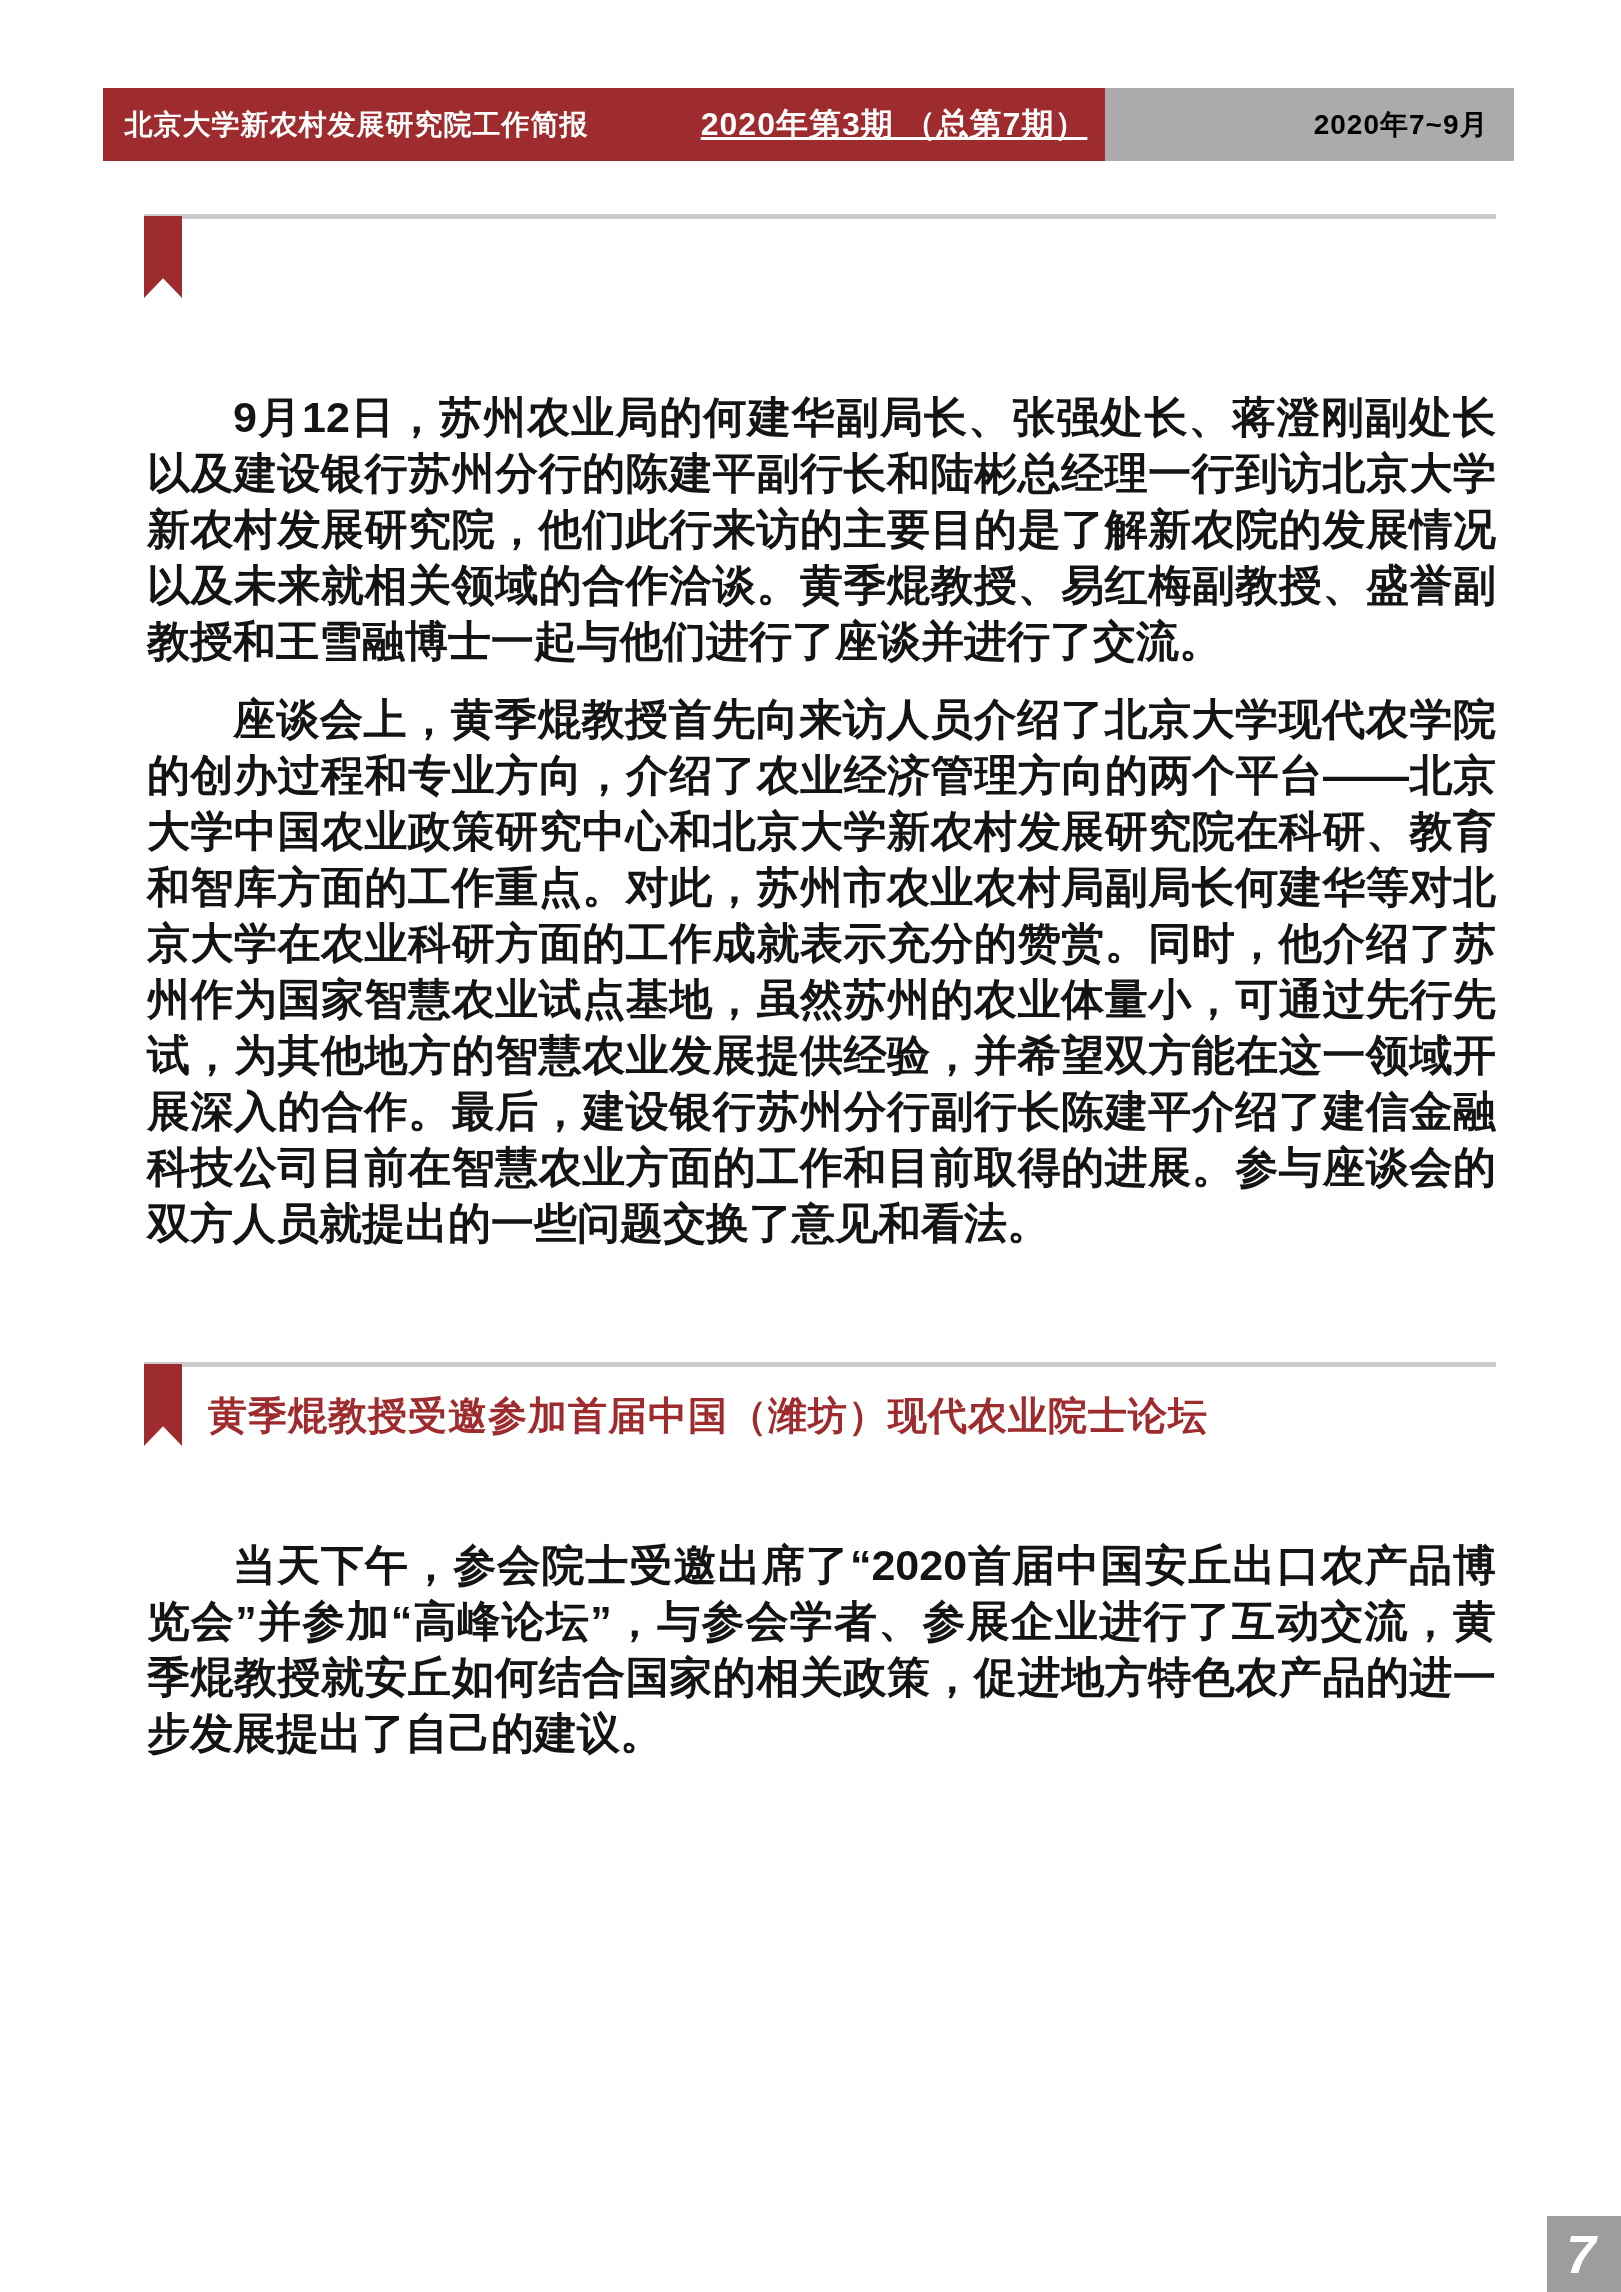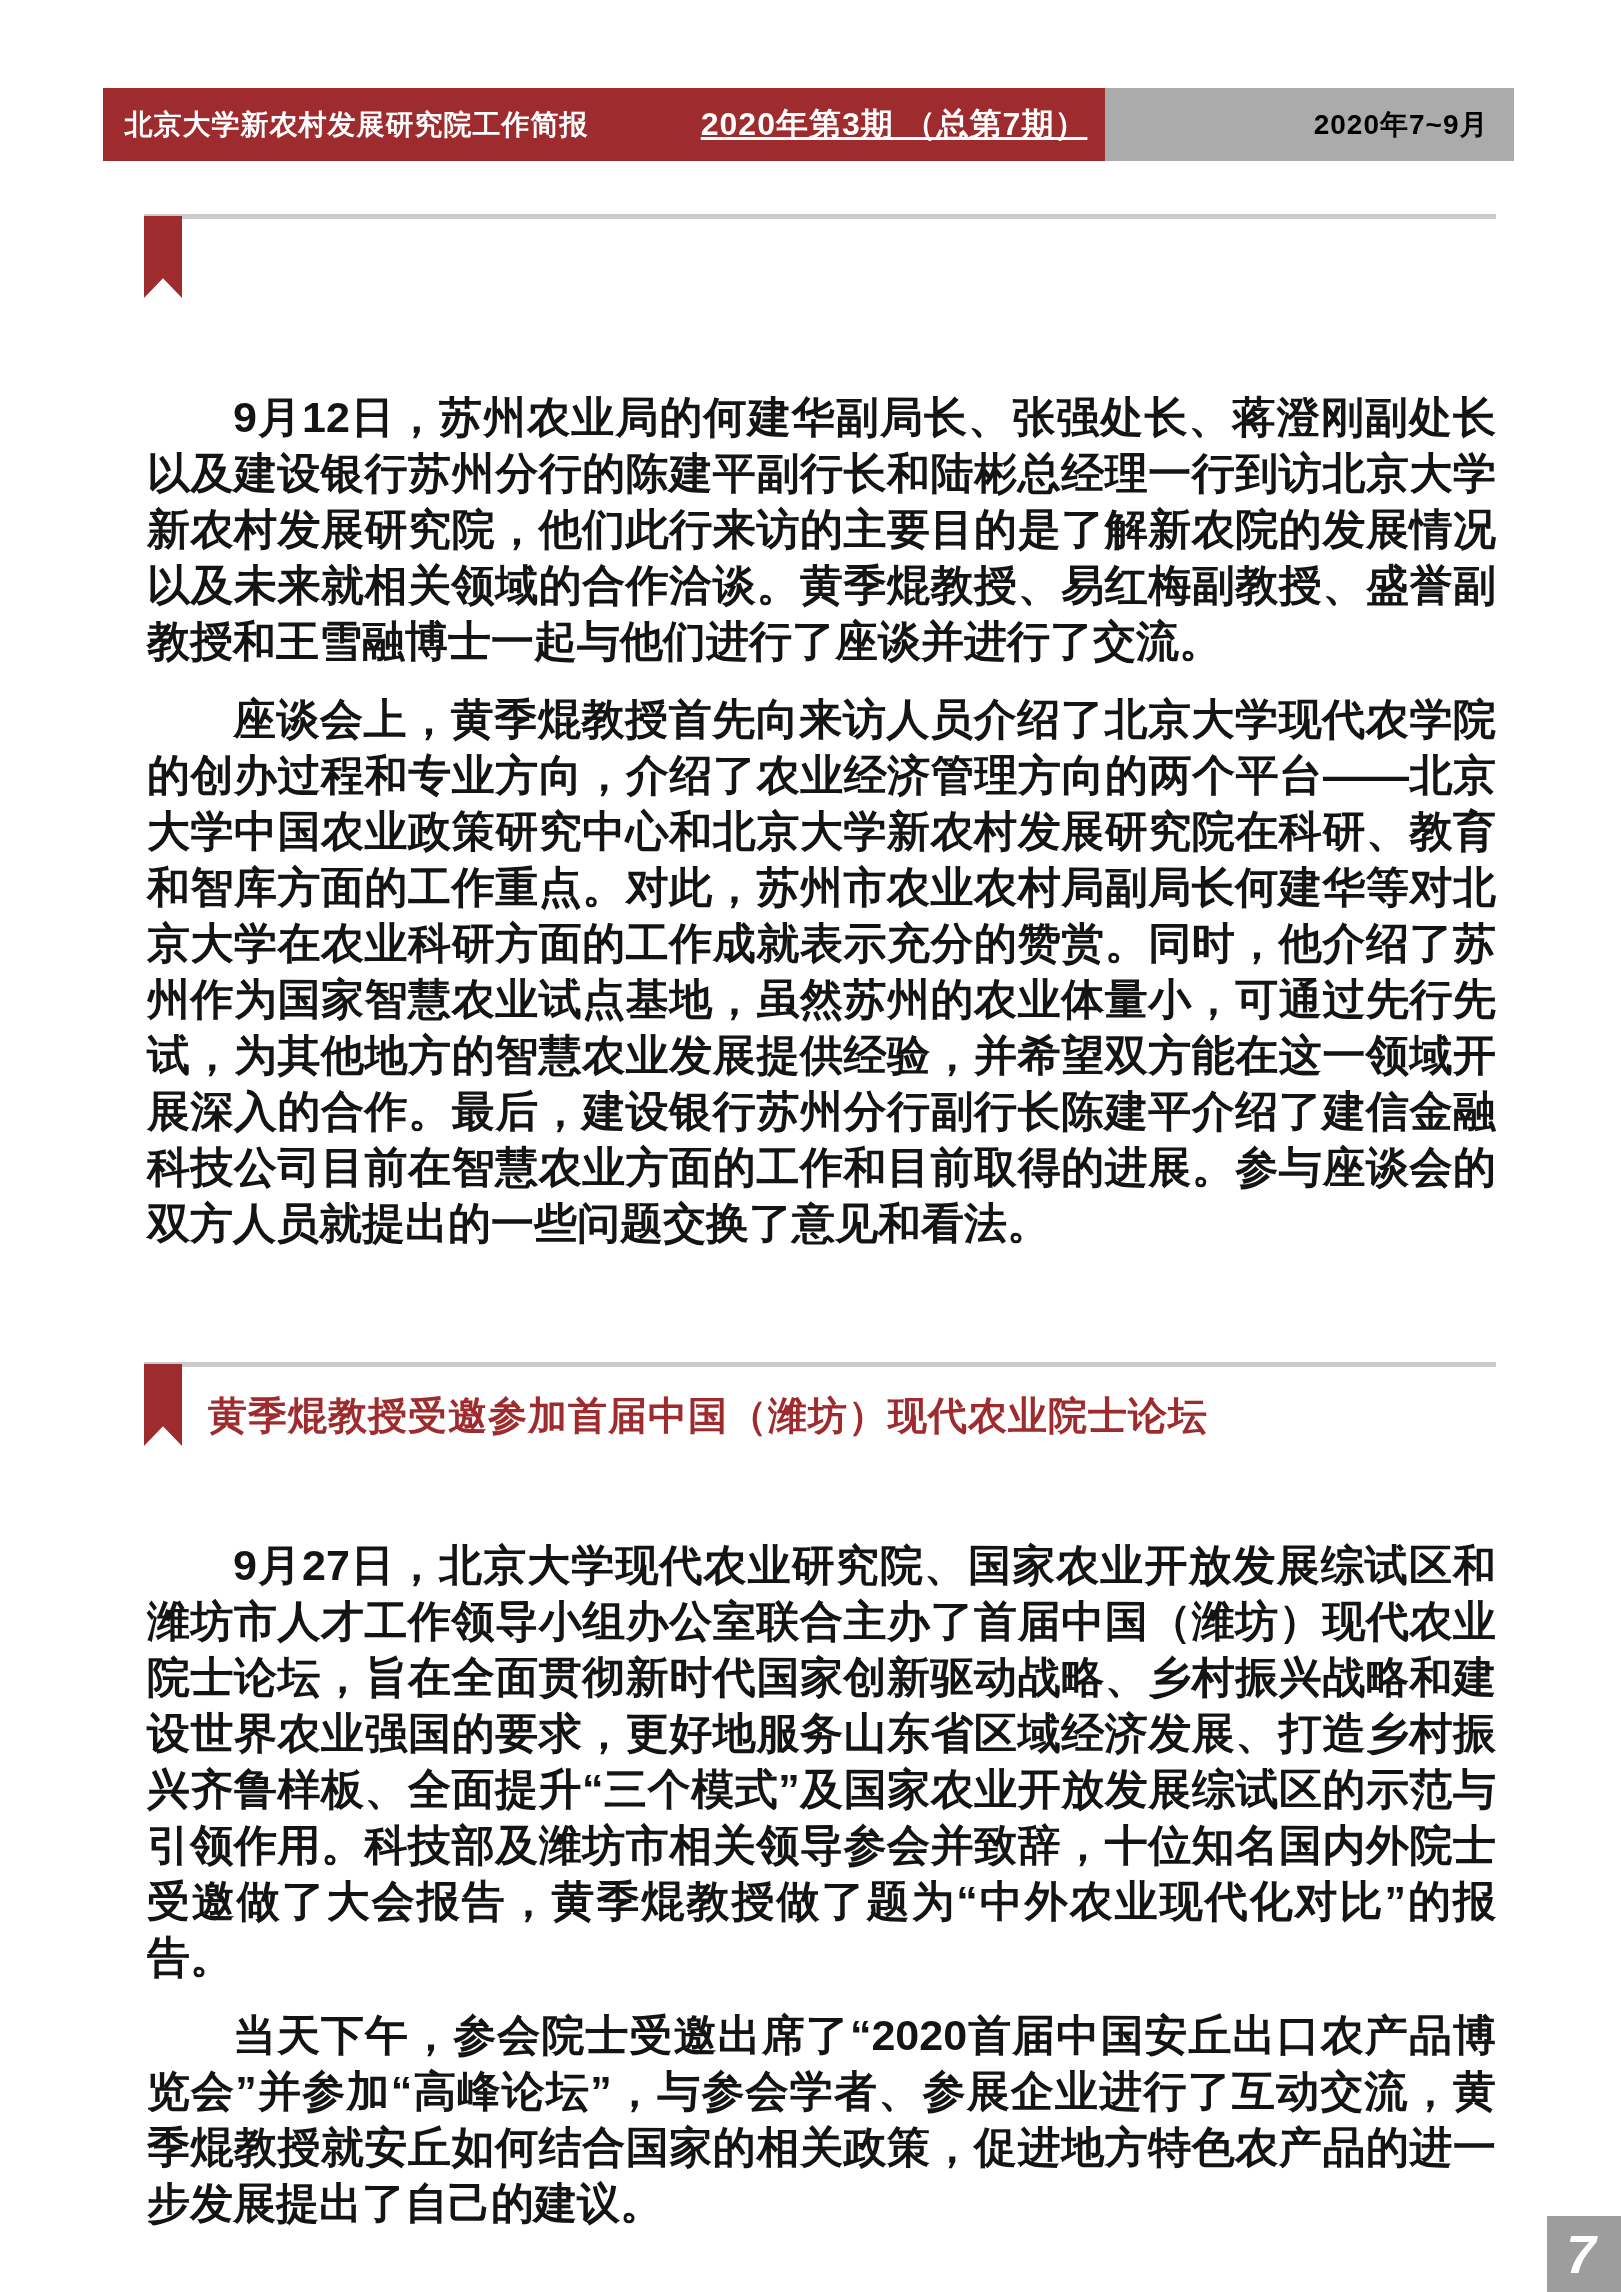--- a/index.html
+++ b/index.html
@@ -129,20 +129,19 @@
     <p class="body">9月12日，苏州农业局的何建华副局长、张强处长、蒋澄刚副处长以及建设银行苏州分行的陈建平副行长和陆彬总经理一行到访北京大学新农村发展研究院，他们此行来访的主要目的是了解新农院的发展情况以及未来就相关领域的合作洽谈。黄季焜教授、易红梅副教授、盛誉副教授和王雪融博士一起与他们进行了座谈并进行了交流。</p>
     <p class="body">座谈会上，黄季焜教授首先向来访人员介绍了北京大学现代农学院的创办过程和专业方向，介绍了农业经济管理方向的两个平台——北京大学中国农业政策研究中心和北京大学新农村发展研究院在科研、教育和智库方面的工作重点。对此，苏州市农业农村局副局长何建华等对北京大学在农业科研方面的工作成就表示充分的赞赏。同时，他介绍了苏州作为国家智慧农业试点基地，虽然苏州的农业体量小，可通过先行先试，为其他地方的智慧农业发展提供经验，并希望双方能在这一领域开展深入的合作。最后，建设银行苏州分行副行长陈建平介绍了建信金融科技公司目前在智慧农业方面的工作和目前取得的进展。参与座谈会的双方人员就提出的一些问题交换了意见和看法。</p>
   </article>
 
   <article class="article article-2">
     <div class="section-head">
       <div class="rule"></div>
       <div class="marker"></div>
       <h2>黄季焜教授受邀参加首届中国（潍坊）现代农业院士论坛</h2>
     </div>
-    <p class="body">9月27日，北京大学现代农业研究院、国家农业开放发展综试区和潍坊市人才工作领导小组办公室联合主办了首届中国（潍坊）现代农业院士论坛，旨在全面贯彻新时代国家创新驱动战略、乡村振兴战略和建设世界农业强国的要求，更好地服务山东省区域经济发展、打造乡村振兴齐鲁样板、全面提升“三个模式”及国家农业开放发展综试区的示范与引领作用。科技部及潍坊市相关领导参会并致辞，十位知名国内外院士受邀做了大会报告，黄季焜教授做了题为“中外农业现代化对比”的报告。</p>
     <p class="body">当天下午，参会院士受邀出席了“2020首届中国安丘出口农产品博览会”并参加“高峰论坛”，与参会学者、参展企业进行了互动交流，黄季焜教授就安丘如何结合国家的相关政策，促进地方特色农产品的进一步发展提出了自己的建议。</p>
   </article>
 
   <div class="pagenum">7</div>
 
 </div>
 
 
 </body></html>

